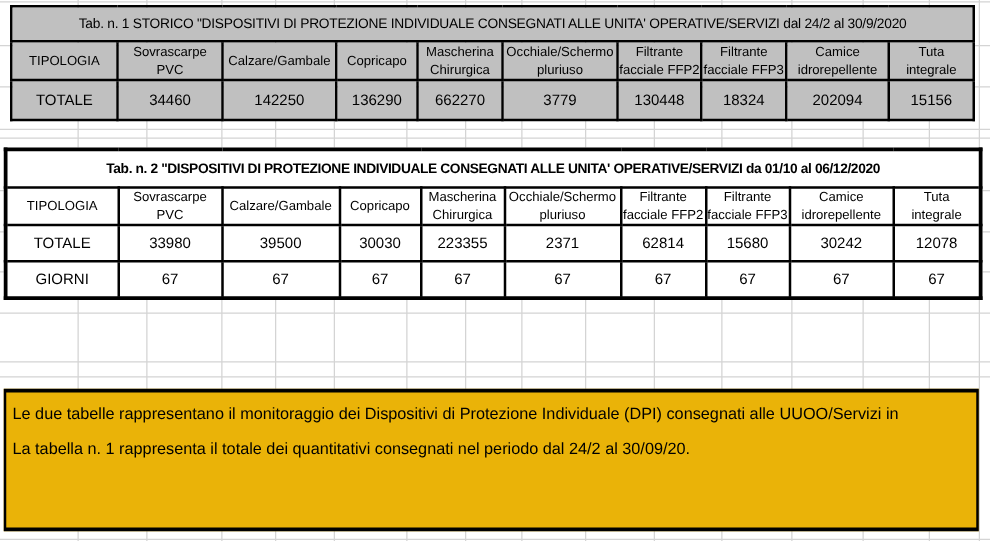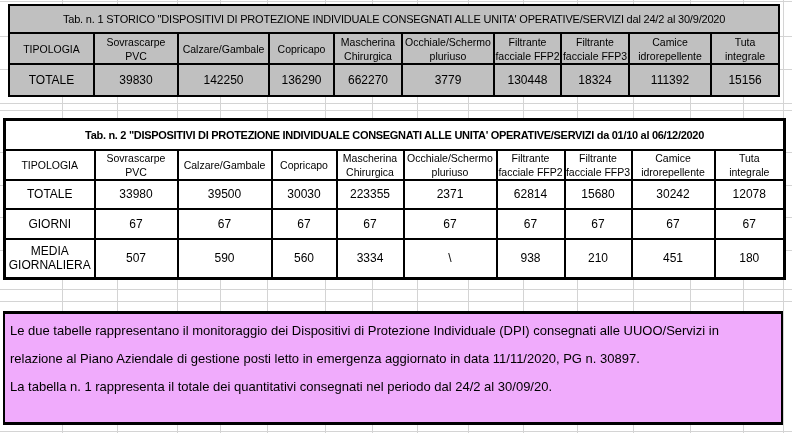--- a/index.html
+++ b/index.html
@@ -33,21 +33,21 @@
   #t2 tr.r-hdr{height:30px;}
   #t2 tr.r-d1{height:29px;}
   #t2 tr.r-d2{height:30px;margin-left:20px;}
   #t2 tr.r-d3{height:40px;}
   .rowlbl{font-size:11px;}
 
   
   #notes{
     position:absolute;left:3px;top:311px;width:780px;height:114px;
     box-sizing:border-box;border:2px solid #000;border-top-width:3px;border-bottom-width:3px;
-    background:#f0abfc;z-index:1;padding:3px 5px;font-size:13px;
+    background:#eab308;z-index:1;padding:3px 5px;font-size:13px;
   }
   #notes .nline{line-height:28px;white-space:nowrap;}
 </style>
 </head>
 <body>
 
 <div class="gl v" style="left:62px"></div>
 <div class="gl v" style="left:117px"></div>
 <div class="gl v" style="left:177px"></div>
 <div class="gl v" style="left:220px"></div>
@@ -126,28 +126,28 @@
           <span class="l">Camice</span>
           <span class="l">idrorepellente</span>
         </th>
     <th class="hdr">
           <span class="l">Tuta</span>
           <span class="l">integrale</span>
         </th>
   </tr>
   <tr class="r-data">
     <td class="rowlbl">TOTALE</td>
-    <td>39830</td>
+    <td>34460</td>
     <td>142250</td>
     <td>136290</td>
     <td>662270</td>
     <td>3779</td>
     <td>130448</td>
     <td>18324</td>
-    <td>111392</td>
+    <td>202094</td>
     <td>15156</td>
   </tr>
 </tbody>
   </table>
 
 <table id="t2">
   <colgroup>
     <col style="width:90px">
       <col style="width:83px">
       <col style="width:94px">
@@ -219,35 +219,19 @@
     <td>67</td>
     <td>67</td>
     <td>67</td>
     <td>67</td>
     <td>67</td>
     <td>67</td>
     <td>67</td>
     <td>67</td>
     <td>67</td>
   </tr>
-  <tr class="r-d3">
-    <td class="rowlbl">
-          <span class="l">MEDIA</span>
-          <span class="l">GIORNALIERA</span>
-        </td>
-    <td>507</td>
-    <td>590</td>
-    <td>560</td>
-    <td>3334</td>
-    <td>\</td>
-    <td>938</td>
-    <td>210</td>
-    <td>451</td>
-    <td>180</td>
-  </tr>
 </tbody>
   </table>
 
 <div id="notes">
   <div class="nline">Le due tabelle rappresentano il monitoraggio dei Dispositivi di Protezione Individuale (DPI) consegnati alle UUOO/Servizi in</div>
-  <div class="nline">relazione al Piano Aziendale di gestione posti letto in emergenza aggiornato in data 11/11/2020, PG n. 30897.</div>
   <div class="nline">La tabella n. 1 rappresenta il totale dei quantitativi consegnati nel periodo dal 24/2 al 30/09/20.</div>
 </div>
 
 </body></html>

